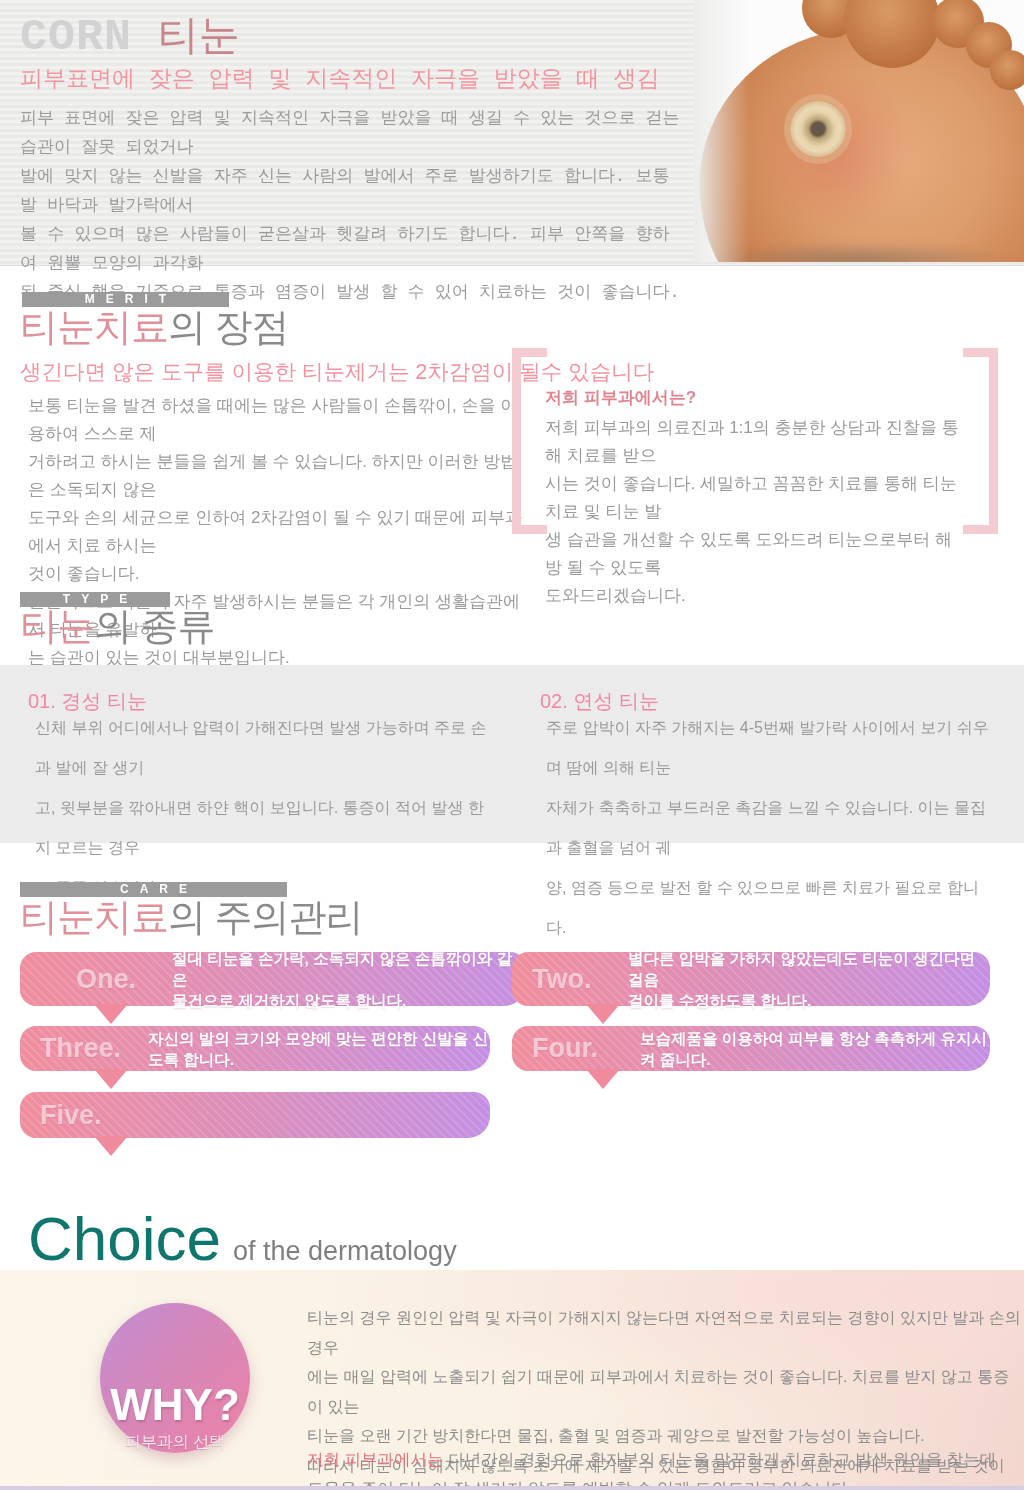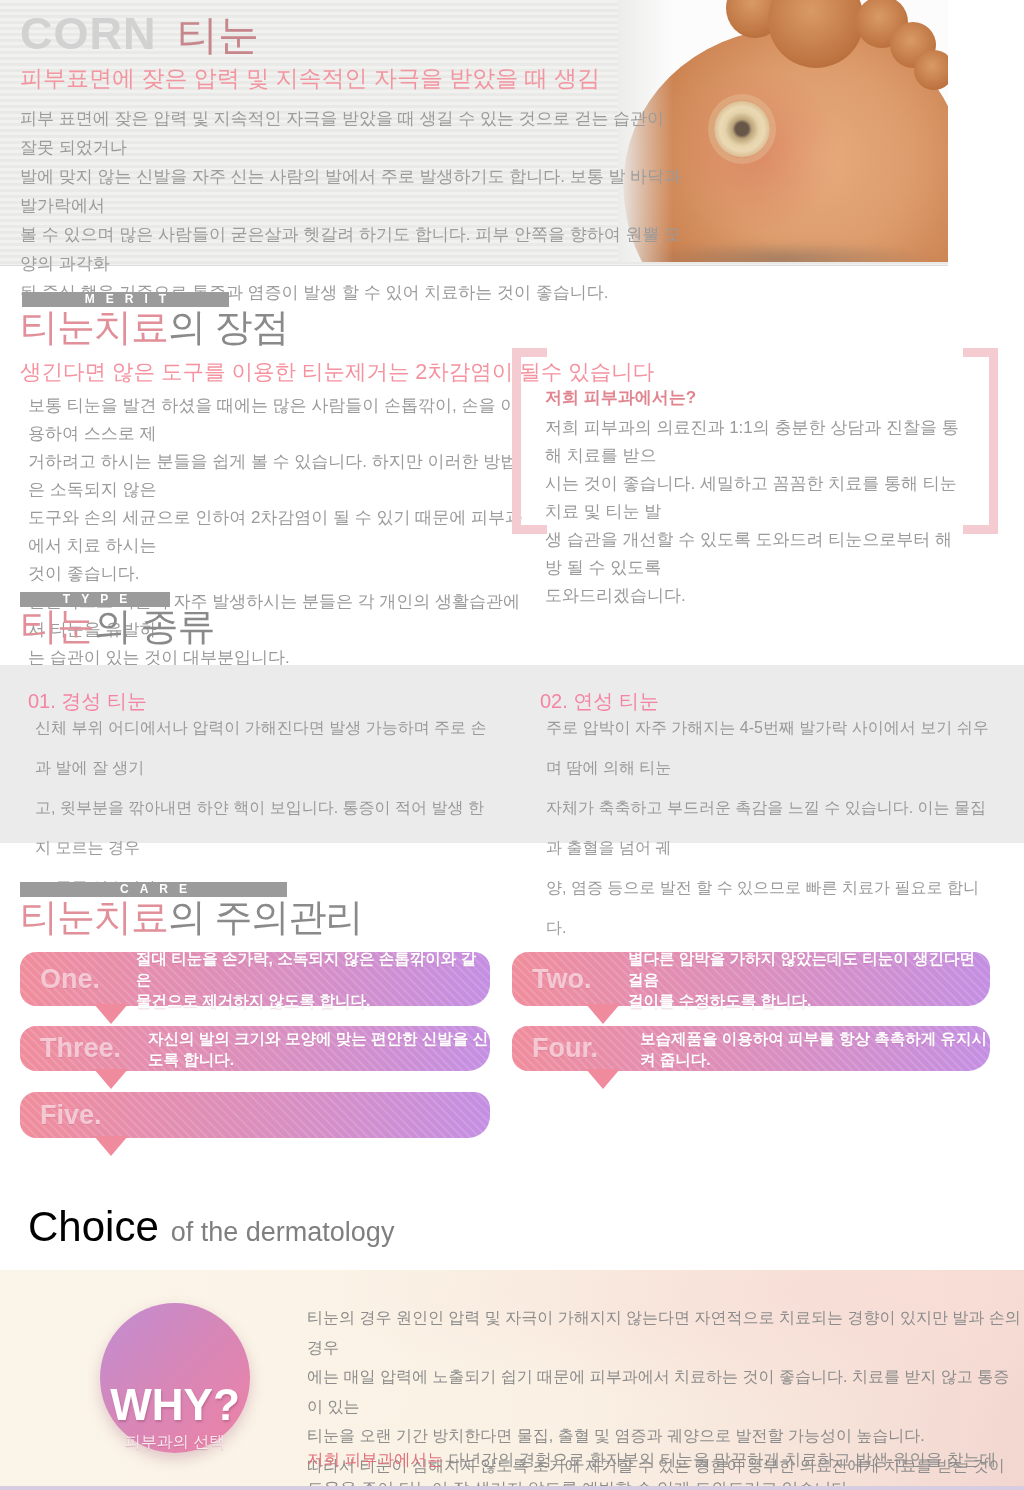--- a/index.html
+++ b/index.html
@@ -4,26 +4,27 @@
 <style>
   html,body{margin:0;padding:0;background:#fff;}
   .page{
     position:relative;width:1024px;height:1490px;overflow:hidden;
     font-family:"Liberation Sans","DejaVu Sans",sans-serif;background:#fff;
   }
   .prewrap{white-space:pre-line;}
 
   
   .header{
-    position:absolute;left:0;top:0;width:948px;height:265px;
+    position:absolute;left:0;top:0;width:1024px;height:265px;
     background:
       repeating-linear-gradient(180deg,#f1f1f0 0 3px,#e9e9e8 3px 6px),
       linear-gradient(120deg,#f3f3f2,#e7e7e6);
     background-blend-mode:normal;
     border-bottom:1px solid #dcdcdc;
+    font-family:Liberation Mono, monospace;
   }
   .header-title{position:absolute;left:20px;top:8px;}
   .header-title .en{font-size:45px;font-weight:bold;color:#d2d2d2;letter-spacing:1px;}
   .header-title .ko{font-size:41px;color:#c7868c;margin-left:16px;}
   .header-subtitle{position:absolute;left:20px;top:63px;font-size:23px;font-weight:500;color:#f2959f;}
   .header-body{position:absolute;left:20px;top:104px;width:665px;font-size:17px;line-height:29px;color:#9b9b9b;}
 
   
   .foot-photo{position:absolute;right:0;top:0;width:330px;height:262px;background:#fcfcfc;overflow:hidden;}
   .foot-photo .fade{position:absolute;left:0;top:0;width:55px;height:100%;
@@ -79,30 +80,30 @@
     background:
       repeating-linear-gradient(45deg,rgba(255,255,255,.12) 0 2px,rgba(255,255,255,0) 2px 6px),
       linear-gradient(90deg,#f08d9c 0%,#d98fc0 55%,#c48fe3 100%);
     display:flex;align-items:center;}
   .banner .num{flex:0 0 96px;padding-left:20px;font-size:27px;font-weight:bold;
     color:rgba(255,246,249,.6);text-shadow:0 1px 1px rgba(190,90,130,.25);}
   .banner .txt{font-size:15.5px;line-height:21px;font-weight:bold;color:#fff;
     text-shadow:0 1px 1px rgba(170,80,140,.25);}
   .banner .tail{position:absolute;left:74px;top:100%;margin-top:-2px;width:0;height:0;
     border-style:solid;border-color:transparent;border-width:20px 17px 0 17px;border-top-color:#ef8b9d;}
-  .b-one{left:20px;top:952px;width:470px;height:54px;}
+  .b-one{left:20px;top:952px;width:470px;height:54px;padding-left:36px;}
   .b-two{left:512px;top:952px;width:478px;height:54px;}
   .b-three{left:20px;top:1026px;width:470px;height:45px;}
   .b-four{left:512px;top:1026px;width:478px;height:45px;}
   .b-five{left:20px;top:1092px;width:470px;height:46px;}
   .b-three .txt,.b-four .txt,.b-five .txt{padding-left:12px;}
 
   
   .choice-heading{position:absolute;left:28px;top:1203px;}
-  .choice-heading .big{font-size:42px;color:#000000;}
+  .choice-heading .big{font-size:62px;color:#0f766e;}
   .choice-heading .rest{font-size:27px;color:#7f7f7f;margin-left:12px;}
   .bottom-panel{position:absolute;left:0;top:1270px;width:1024px;height:216px;
     background:
       radial-gradient(ellipse at 88% 10%,rgba(247,221,214,.9),rgba(247,221,214,0) 45%),
       linear-gradient(100deg,#fbf5e9 0%,#faf1e4 55%,#f6e2d8 82%,#f2d6cf 100%);}
   .why-circle{position:absolute;left:100px;top:33px;width:150px;height:150px;border-radius:50%;
     background:linear-gradient(135deg,#c18dd3 0%,#d587b9 45%,#ee82a5 100%);
     box-shadow:0 6px 14px rgba(160,95,130,.3);
     display:flex;flex-direction:column;align-items:center;justify-content:flex-end;}
   .why-circle .big{font-size:44px;font-weight:bold;color:#fff;text-shadow:1px 2px 2px rgba(140,60,95,.35);}

